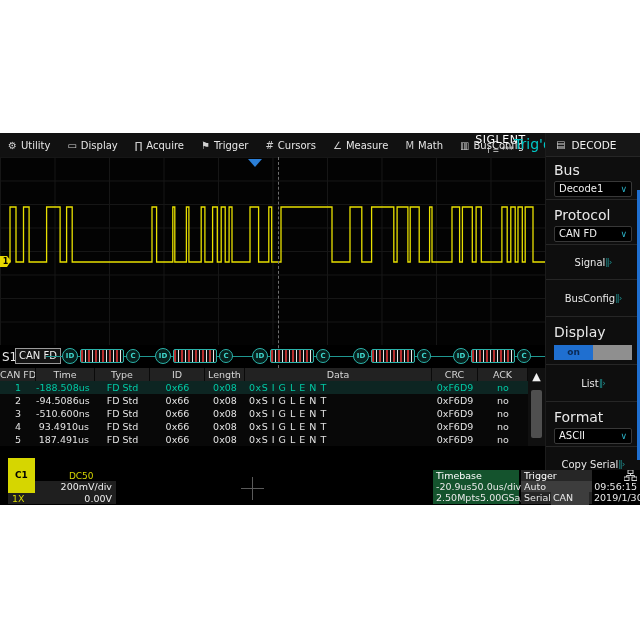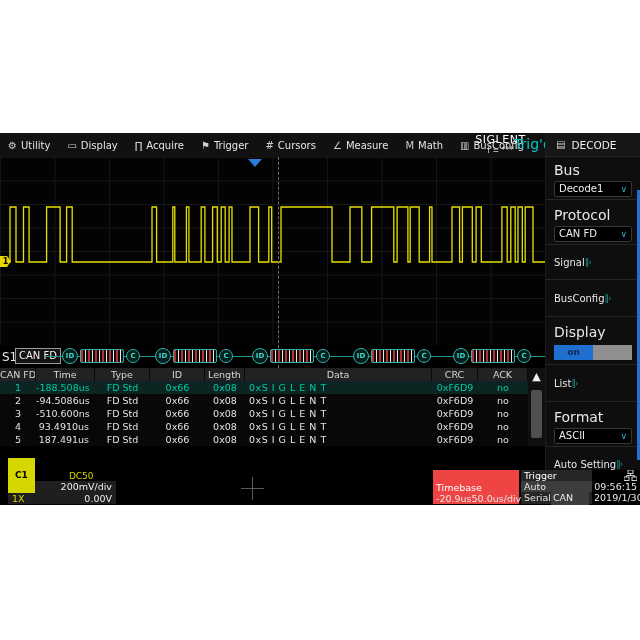--- a/index.html
+++ b/index.html
@@ -64,42 +64,42 @@
   .chbox .row1{height:11px;display:flex;align-items:center;}
   .c1badge{background:#d6d600;color:#000;font-weight:bold;font-size:9px;padding:12px 7px;line-height:11px;}
   .dc50{color:#d6d600;font-size:9px;margin-left:34px;}
   .chbox .panel{background:#1f1f1f;height:23px;padding:0 4px;}
   .chbox .panel .l1{text-align:right;color:#eee;line-height:12px;}
   .chbox .panel .l2{display:flex;justify-content:space-between;color:#eee;line-height:11px;}
   .probe{color:#d6d600;}
   .crosshair{position:absolute;left:241px;top:7px;width:23px;height:23px;}
   .crosshair:before{content:"";position:absolute;left:0;top:11px;width:23px;height:1px;background:#5a5a5a;}
   .crosshair:after{content:"";position:absolute;left:11px;top:0;width:1px;height:23px;background:#5a5a5a;}
-  .tbpanel{position:absolute;left:433px;top:0;width:86px;height:34px;background:#ef4444;padding:12px 3px;color:#e8e8e8;}
+  .tbpanel{position:absolute;left:433px;top:0;width:86px;height:34px;background:#14532d;padding:0 3px;color:#e8e8e8;}
   .tbpanel .hd{line-height:11px;color:#fff;}
   .tbpanel .vr{display:flex;justify-content:space-between;line-height:11px;}
   .trpanel{position:absolute;left:521px;top:0;width:71px;height:34px;background:#262626;padding:0 3px;color:#e8e8e8;}
   .trpanel .hd{line-height:11px;color:#fff;}
   .trpanel .vr{display:flex;justify-content:space-between;line-height:11px;}
   .trpanel .hl{background:#3d3d3d;margin:0 -3px;padding:0 3px;}
   .trpanel .hl2{background:#3d3d3d;padding:0 2px;}
   .clockbox{position:absolute;left:594px;top:0;width:46px;height:34px;color:#e8e8e8;text-align:right;padding-right:3px;}
   .clockbox .lan{height:11px;}
   .clockbox .t{line-height:11px;}
 
   
   .sidebar{position:absolute;left:545px;top:0;width:95px;height:337px;background:#0e0e0e;border-left:1px solid #1c1c1c;}
   .sb-head{height:24px;background:#161616;display:flex;align-items:center;gap:6px;padding-left:10px;
     color:#f0f0f0;font-size:10.5px;border-bottom:1px solid #262626;}
   .sb-head .ic{color:#cfcfcf;font-size:10px;}
   .sb-label{color:#e8e8e8;font-size:14px;padding:5px 0 3px 8px;}
   .sb-select{margin:0 8px;height:16px;background:#000;border:1px solid #383838;border-radius:2px;
     color:#f0f0f0;font-size:10px;line-height:14px;padding:0 4px;display:flex;justify-content:space-between;cursor:default;}
   .sb-select .chev{color:#2bb3c8;font-size:9px;}
-  .sb-row{height:24px;display:flex;align-items:center;justify-content:flex-start;
+  .sb-row{height:24px;display:flex;align-items:center;justify-content:center;
     padding:0 8px;color:#e8e8e8;font-size:10px;cursor:default;}
   .sb-row .arr{color:#1f8f8f;font-size:9px;letter-spacing:-1px;}
   .sb-div{height:1px;background:#262626;margin:2px 0;}
   .toggle{margin:2px 8px 4px;width:78px;height:15px;display:flex;}
   .toggle .on{width:39px;background:#1f6fd0;color:#0a2a55;font-size:9px;font-weight:bold;
     text-align:center;line-height:15px;}
   .toggle .off{width:39px;background:#8f8f8f;}
   .blue-strip{position:absolute;left:637px;top:57px;width:3px;height:270px;background:#1f6fd0;}
 </style>
 </head>
@@ -338,18 +338,18 @@
       <span class="arr">‖›</span>
     </div>
     <div class="sb-div"></div>
     <div class="sb-label">Format</div>
     <div class="sb-select">
       <span>ASCII</span>
       <span class="chev">∨</span>
     </div>
     <div class="sb-div"></div>
     <div class="sb-row" style="height:30px">
-      <span>Auto Setting</span>
+      <span>Copy Serial</span>
       <span class="arr">‖›</span>
     </div>
   </div>
   <div class="blue-strip"></div>
 </div>
 
 </body></html>

